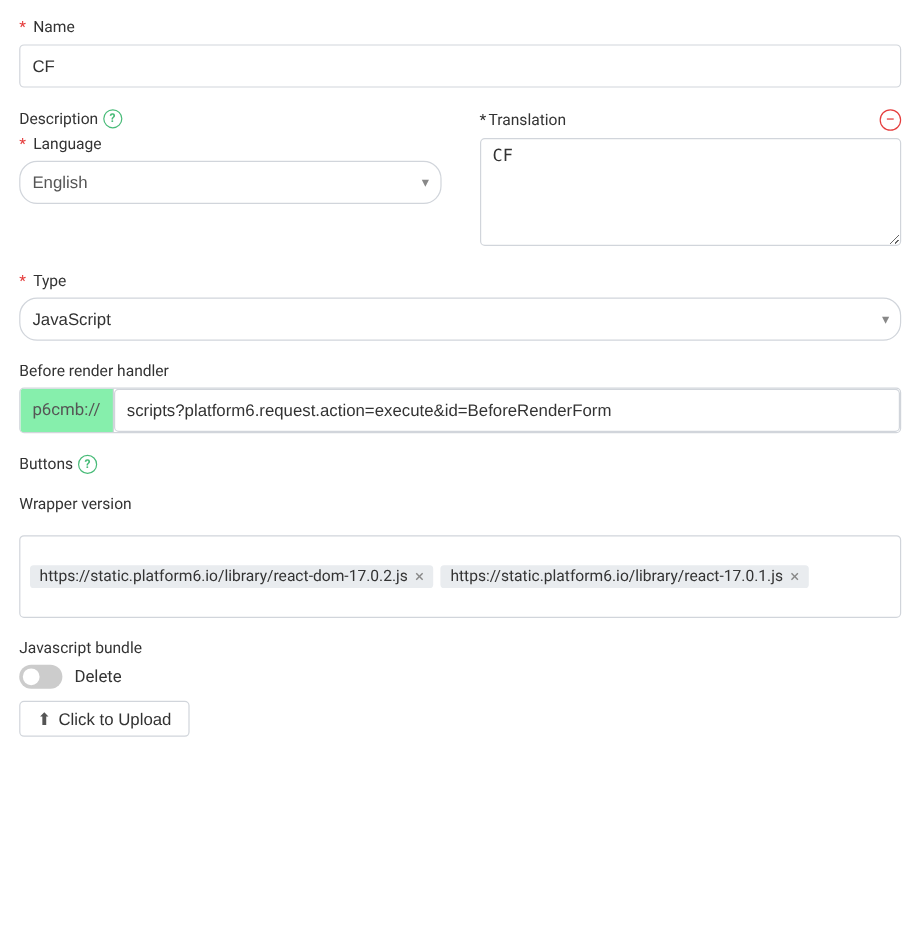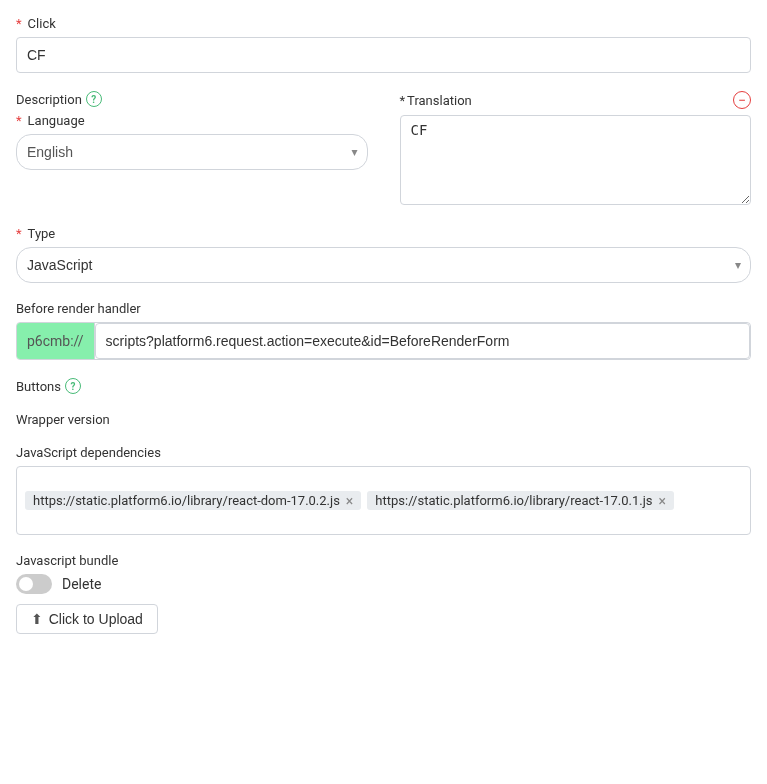--- a/index.html
+++ b/index.html
@@ -230,21 +230,21 @@
       font-size: 14px;
       color: #555;
     }
   </style>
 </head>
 <body>
 
 <div class="field-group">
   <div class="field-label">
     <span class="required">*</span>
-    <span>Click</span>
+    <span>Name</span>
   </div>
   <input type="text" value="CF" style="">
 </div>
 
 <div class="description-row">
   <div class="description-col">
     <div class="field-label">
       <span>Description</span>
       <span class="info-icon">?</span>
     </div>
@@ -310,23 +310,20 @@
   </div>
 </div>
 
 <div class="field-group">
   <div class="field-label">
     <span>Wrapper version</span>
   </div>
 </div>
 
 <div class="field-group">
-  <div class="field-label">
-    <span>JavaScript dependencies</span>
-  </div>
   <div class="tags-container">
     <span class="tag">
       <span>https://static.platform6.io/library/react-dom-17.0.2.js</span>
       <span class="tag-remove">×</span>
     </span>
     <span class="tag">
       <span>https://static.platform6.io/library/react-17.0.1.js</span>
       <span class="tag-remove">×</span>
     </span>
   </div>

